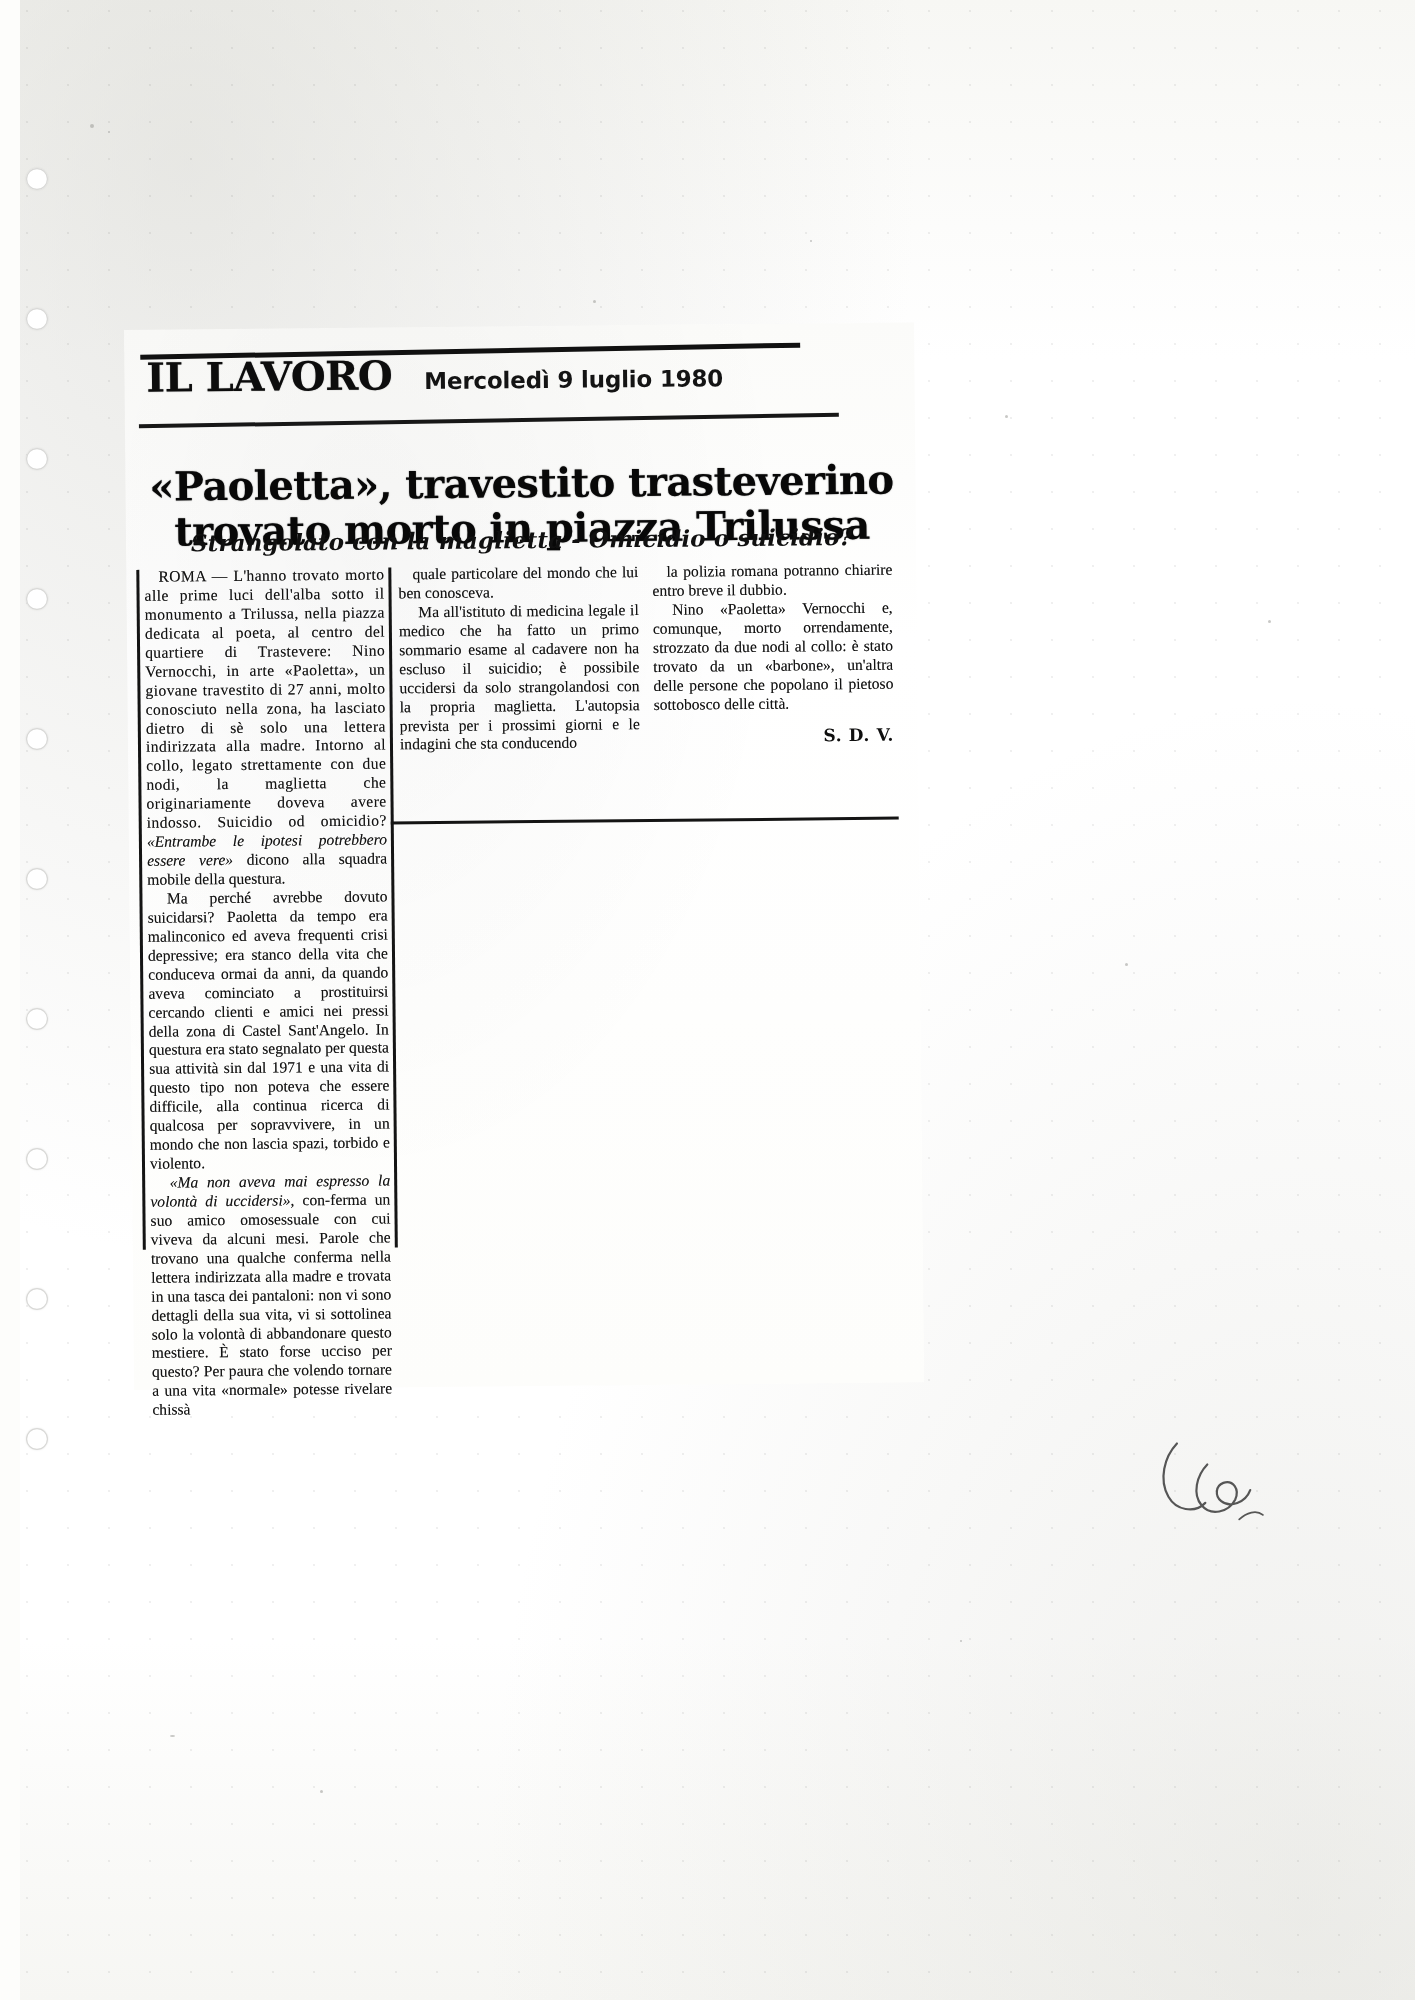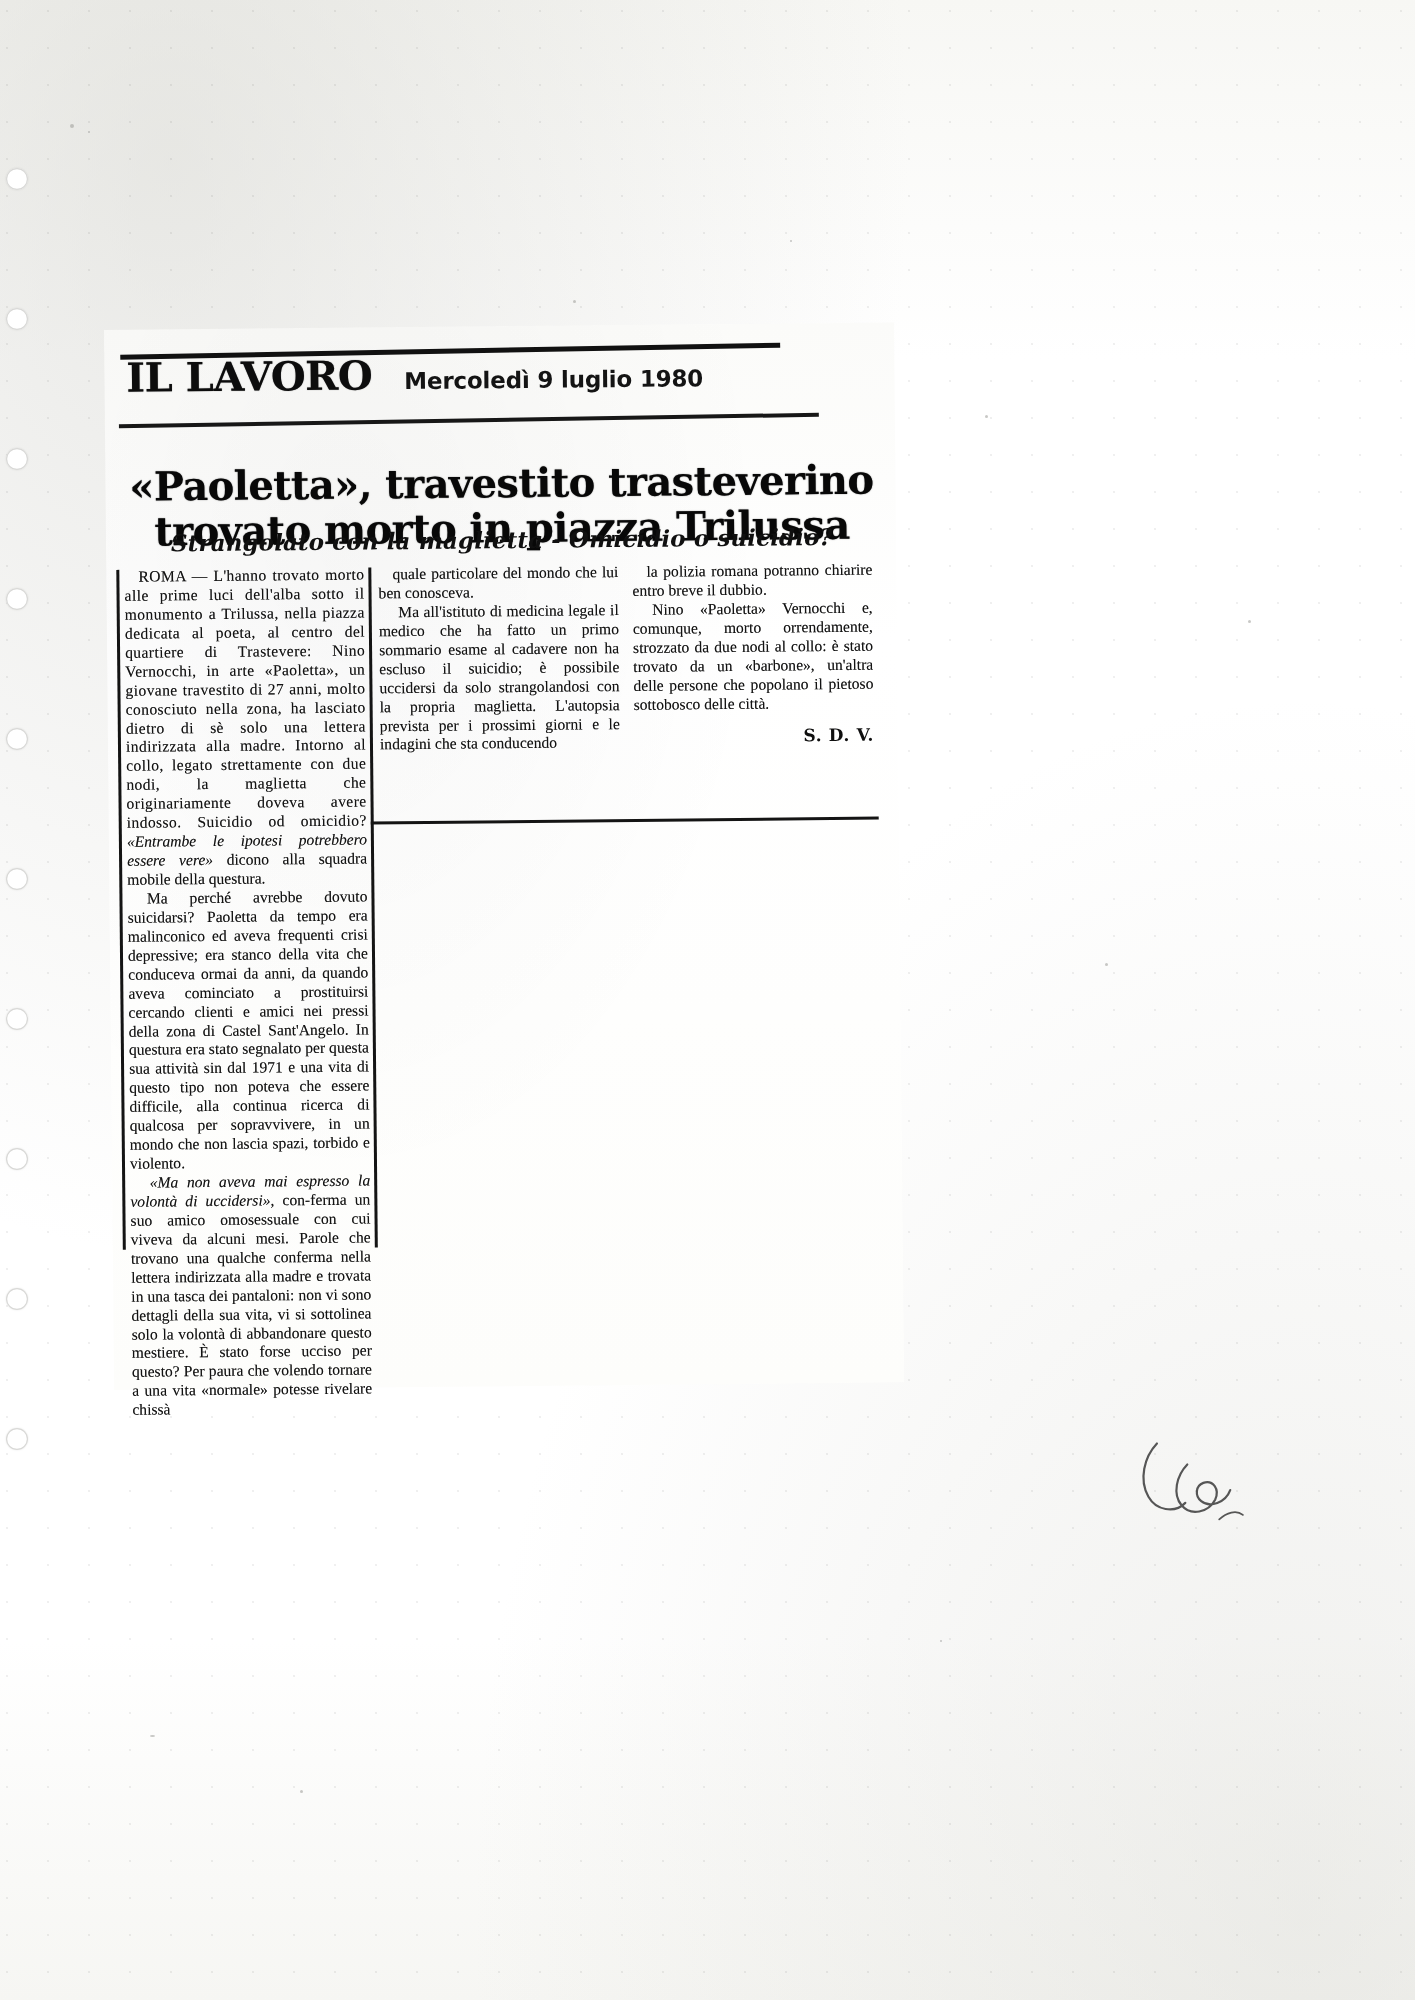--- a/index.html
+++ b/index.html
@@ -10,20 +10,21 @@
     position:relative;overflow:hidden;
   }
 
   
   #page{
     position:absolute;inset:0;
     background:
       radial-gradient(ellipse at 12% 8%, rgba(215,215,210,.55) 0%, rgba(255,255,255,0) 42%),
       radial-gradient(ellipse at 92% 96%, rgba(220,220,215,.45) 0%, rgba(255,255,255,0) 45%),
       linear-gradient(180deg,#f7f7f4 0%,#ffffff 18%,#ffffff 82%,#f6f6f3 100%);
+    margin-left: 20px;
   }
   #grain{
     position:absolute;inset:0;opacity:.40;mix-blend-mode:multiply;
     background-image:
       radial-gradient(circle at 7px 11px, rgba(140,140,140,.35) .7px, transparent .8px),
       radial-gradient(circle at 23px 4px, rgba(160,160,160,.28) .6px, transparent .7px),
       radial-gradient(circle at 15px 27px, rgba(120,120,120,.22) .5px, transparent .6px),
       radial-gradient(circle at 33px 19px, rgba(175,175,175,.25) .6px, transparent .7px);
     background-size:41px 37px,53px 47px,37px 43px,61px 59px;
   }

